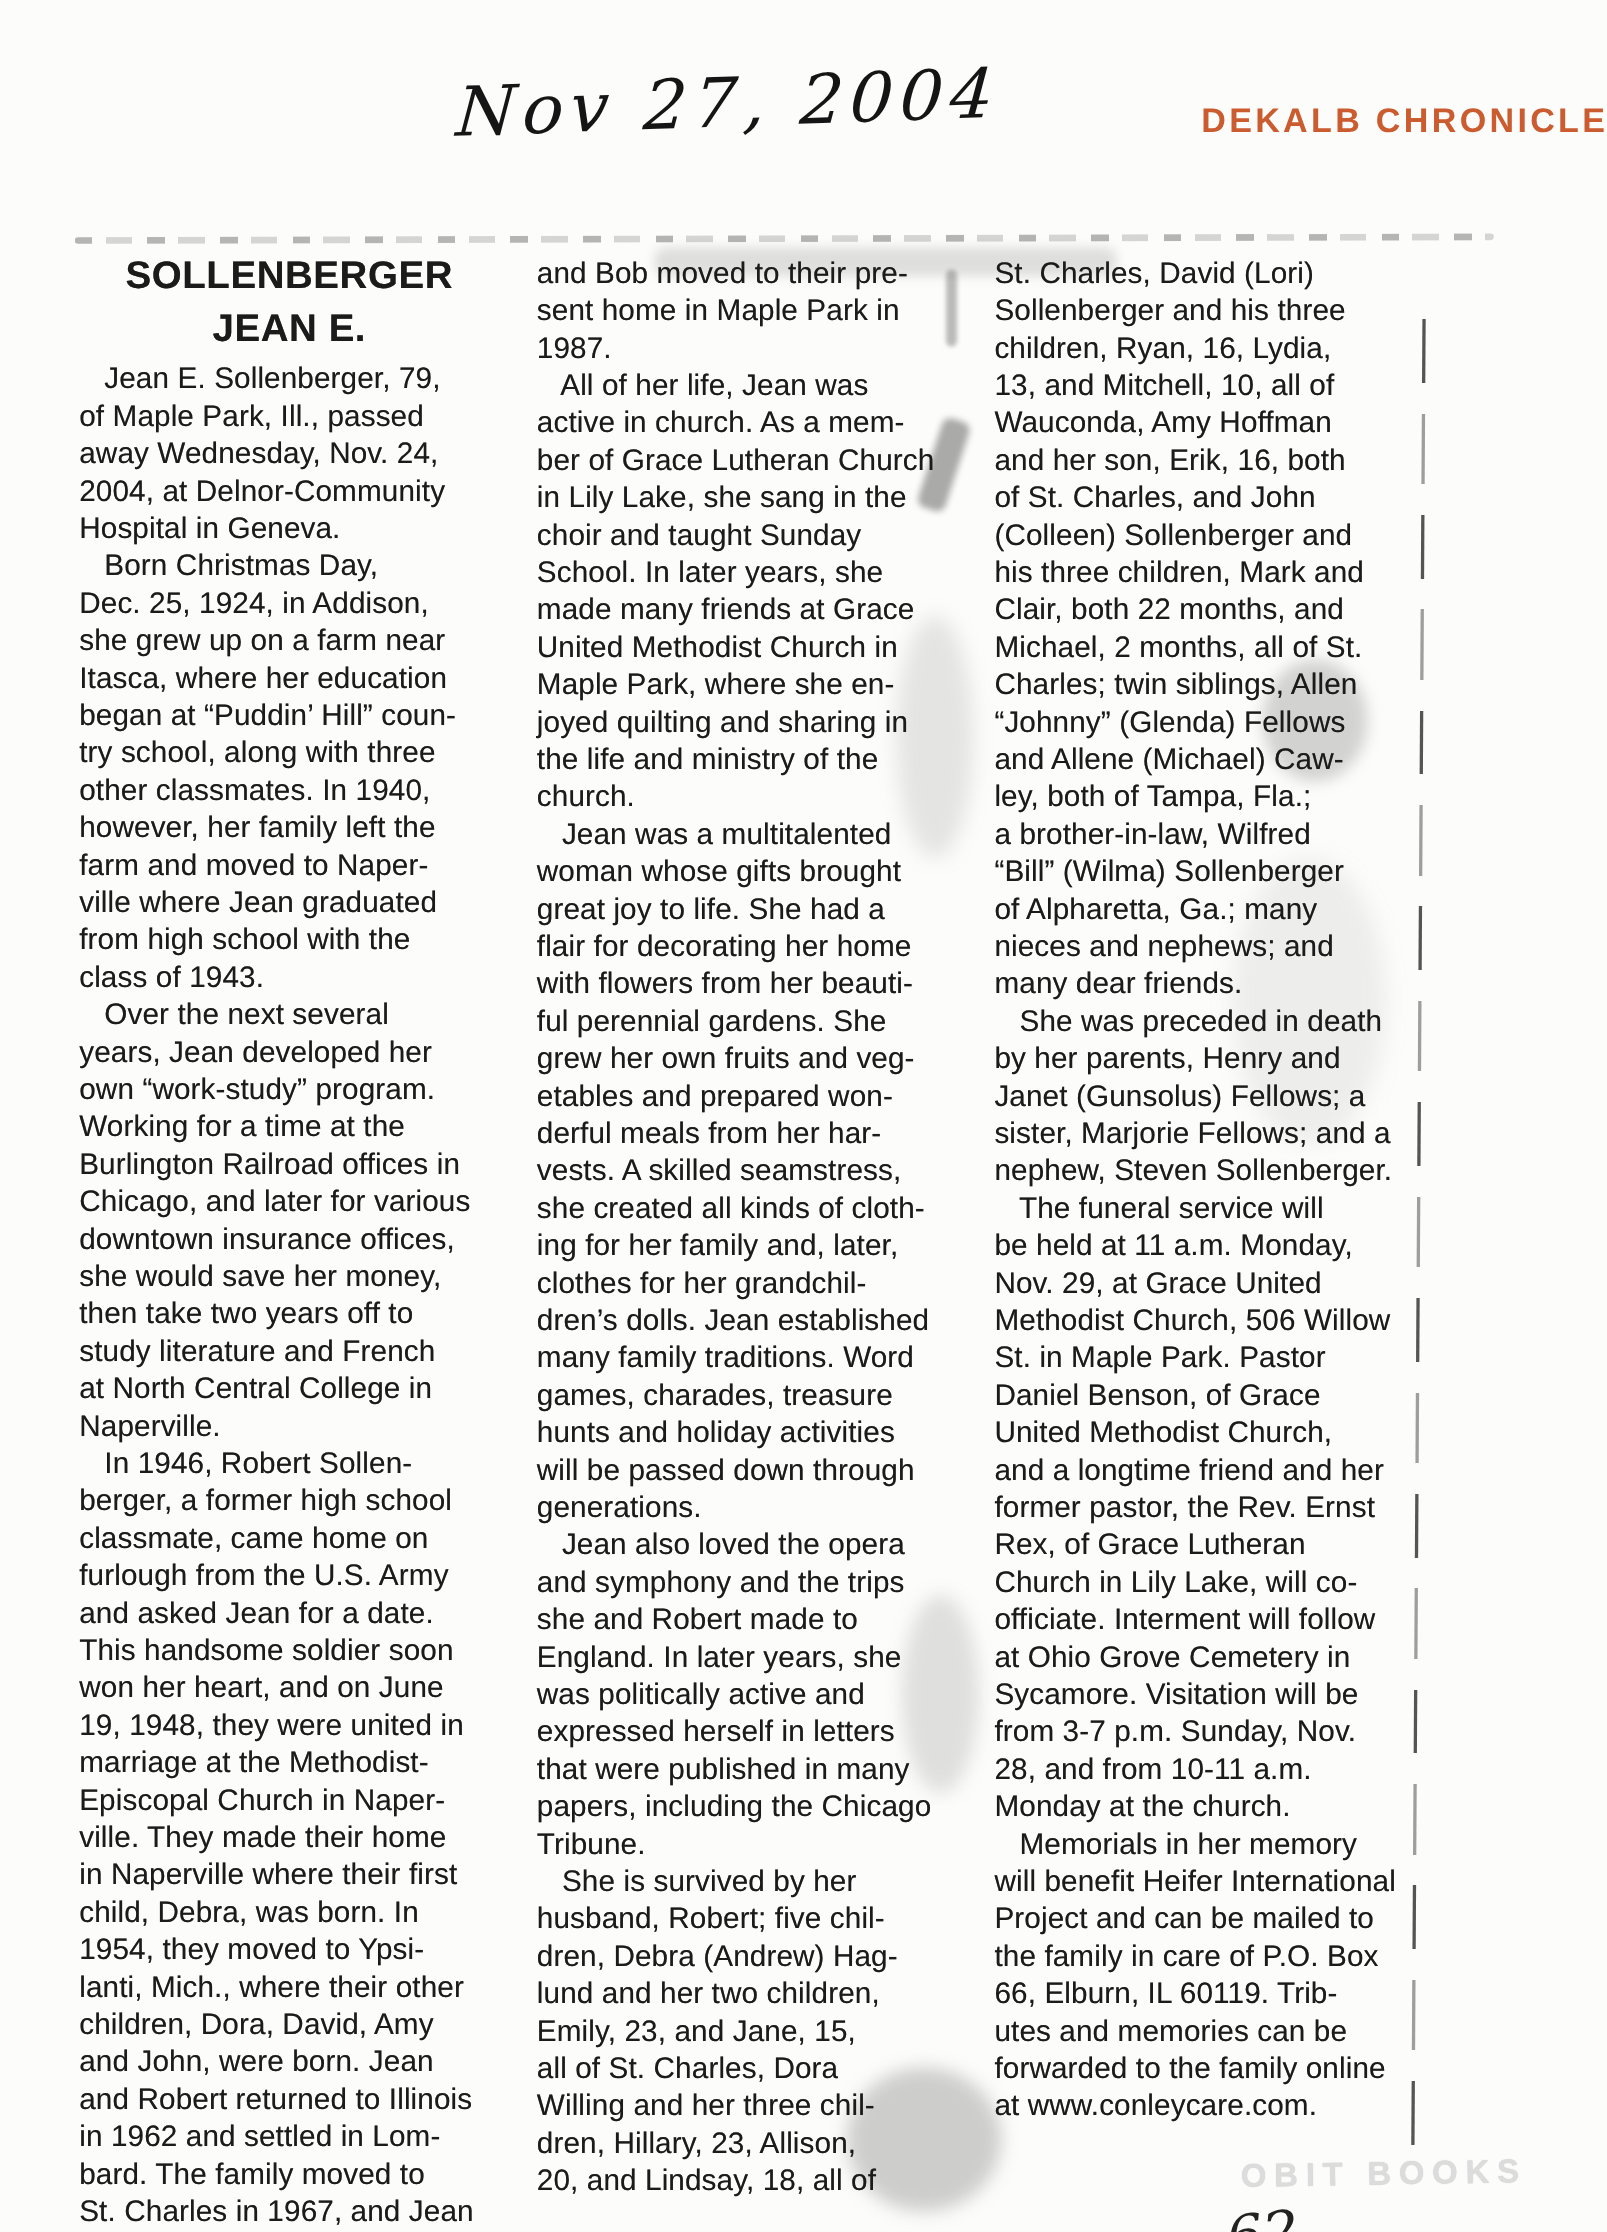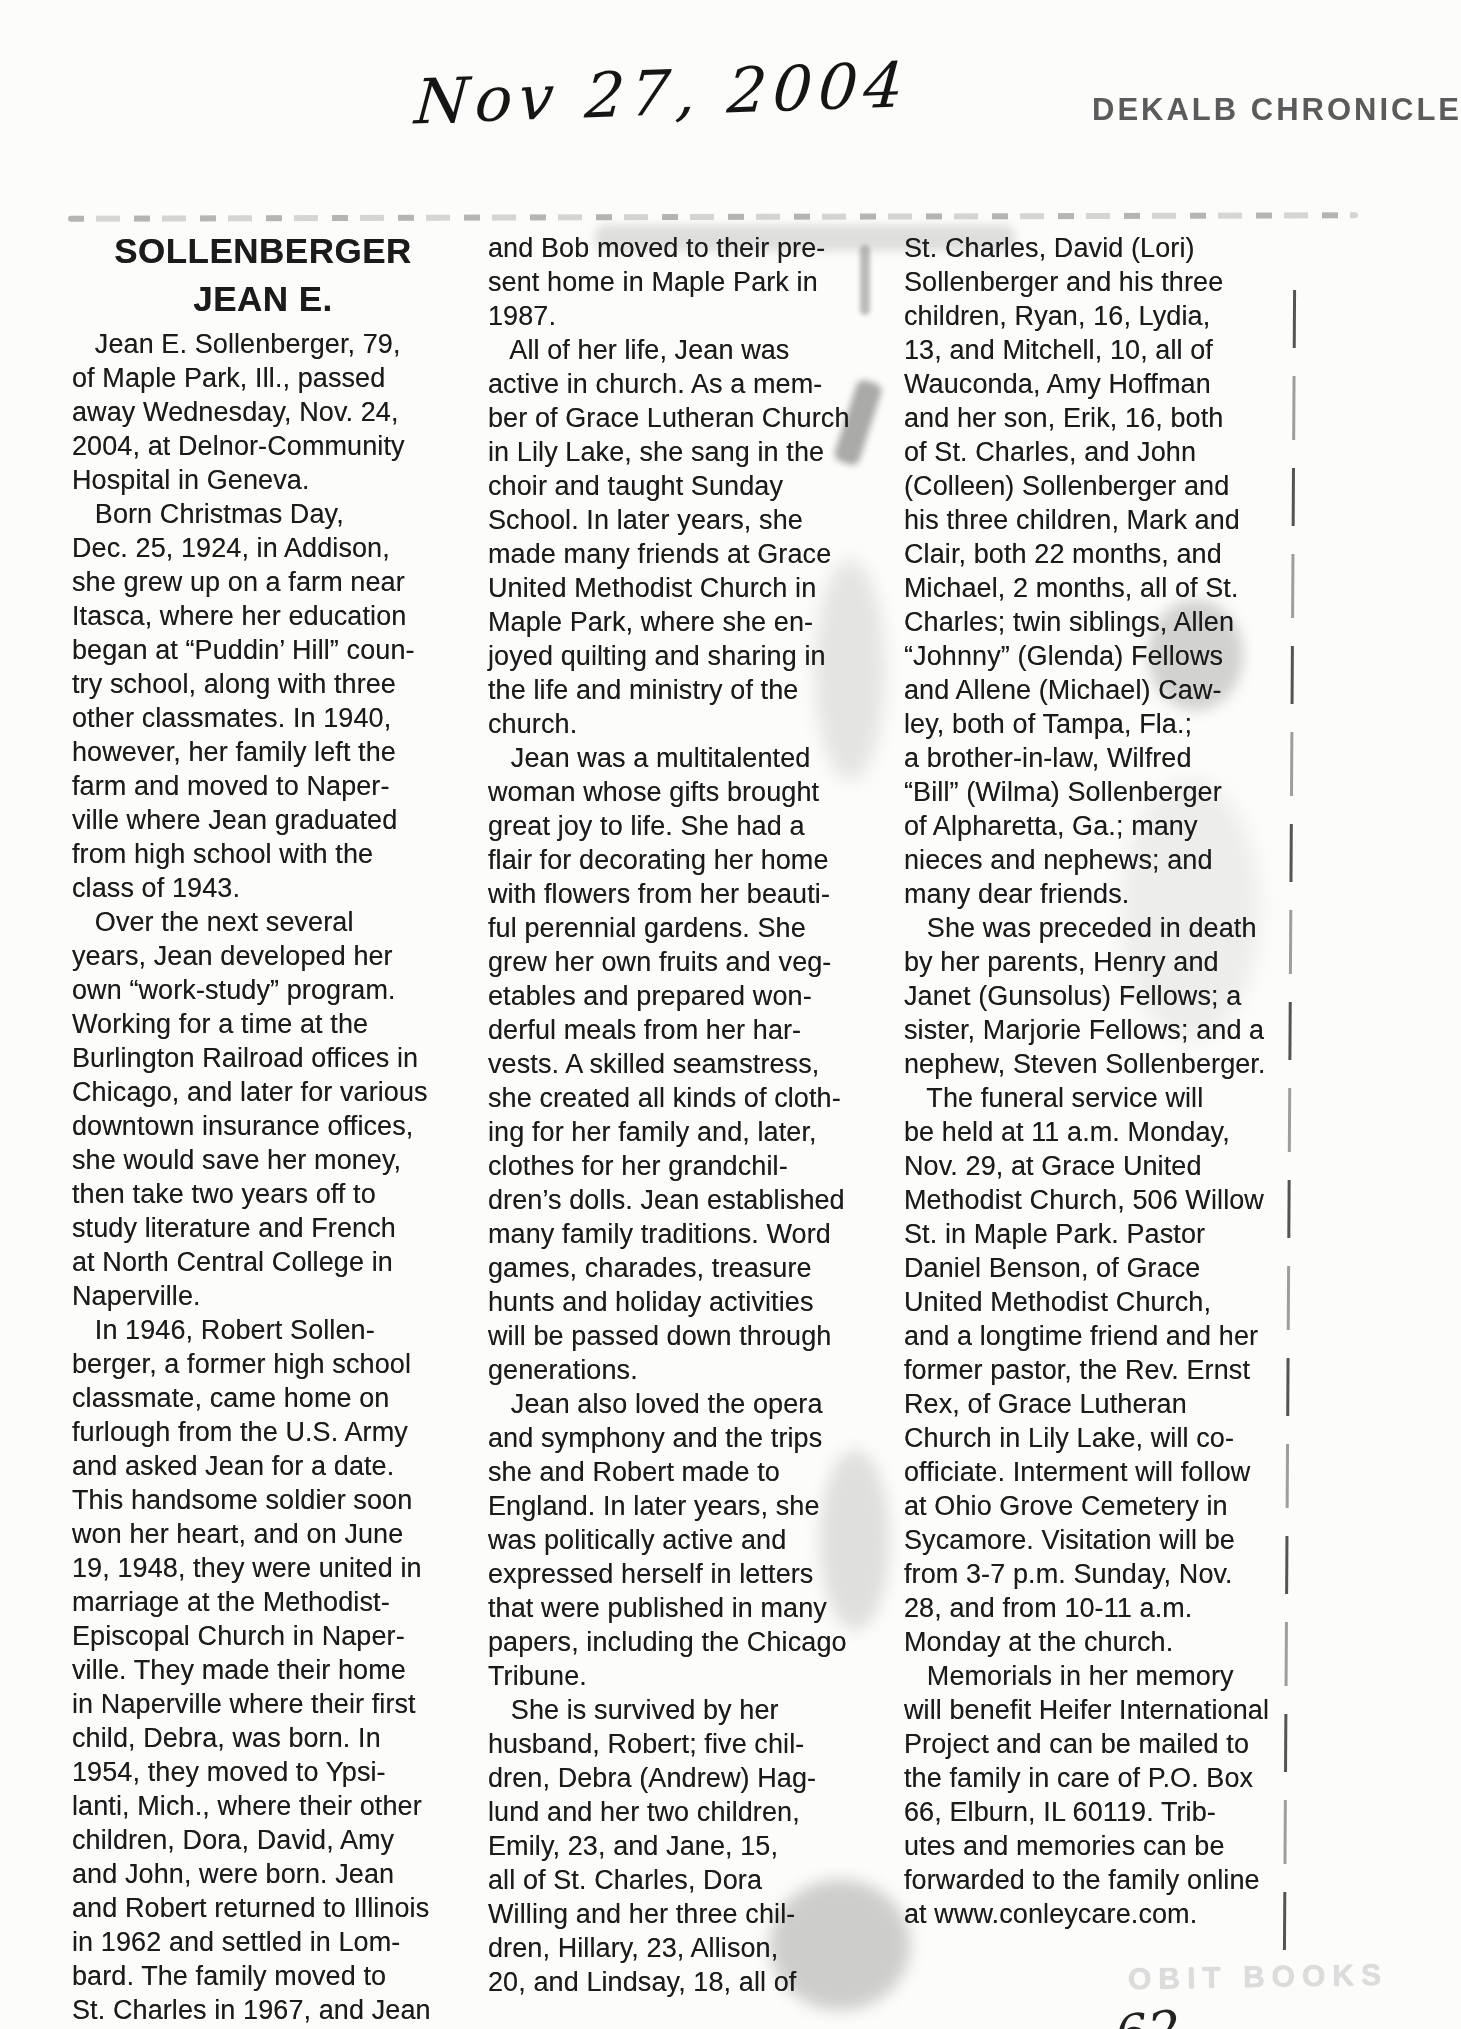--- a/index.html
+++ b/index.html
@@ -21,21 +21,21 @@
     transform:rotate(-2deg) skewX(-6deg);
     letter-spacing:6px;
     color:#151515;
     white-space:nowrap;
   }
   
   .paper-stamp{
     position:absolute;left:1092px;top:92px;
     font-size:31px;font-weight:bold;
     letter-spacing:3px;
-    color:#404040;
+    color:#c2410c;
     opacity:.85;
     text-shadow:0 0 2px #ffffff;
     white-space:nowrap;
   }
   
   .torn-edge{
     position:absolute;left:68px;top:214px;width:1290px;height:6px;
     background:repeating-linear-gradient(90deg,
       rgba(110,110,110,.5) 0 16px, rgba(160,160,160,0) 16px 28px,
       rgba(140,140,140,.35) 28px 52px, rgba(160,160,160,0) 52px 66px);

